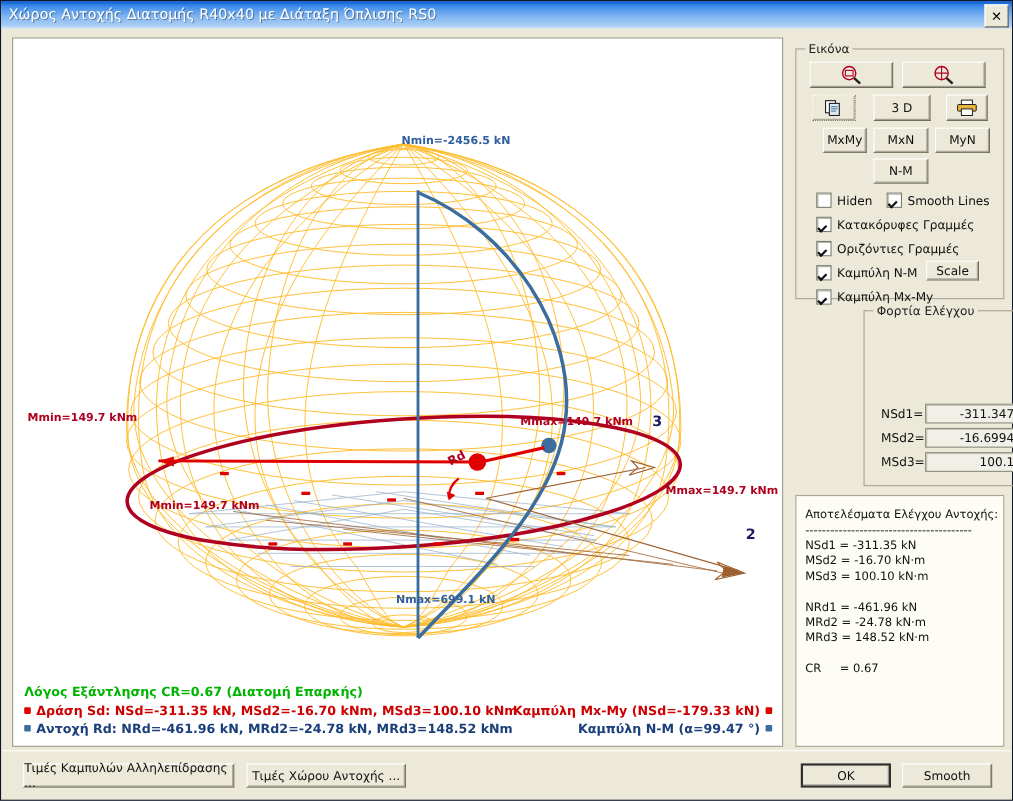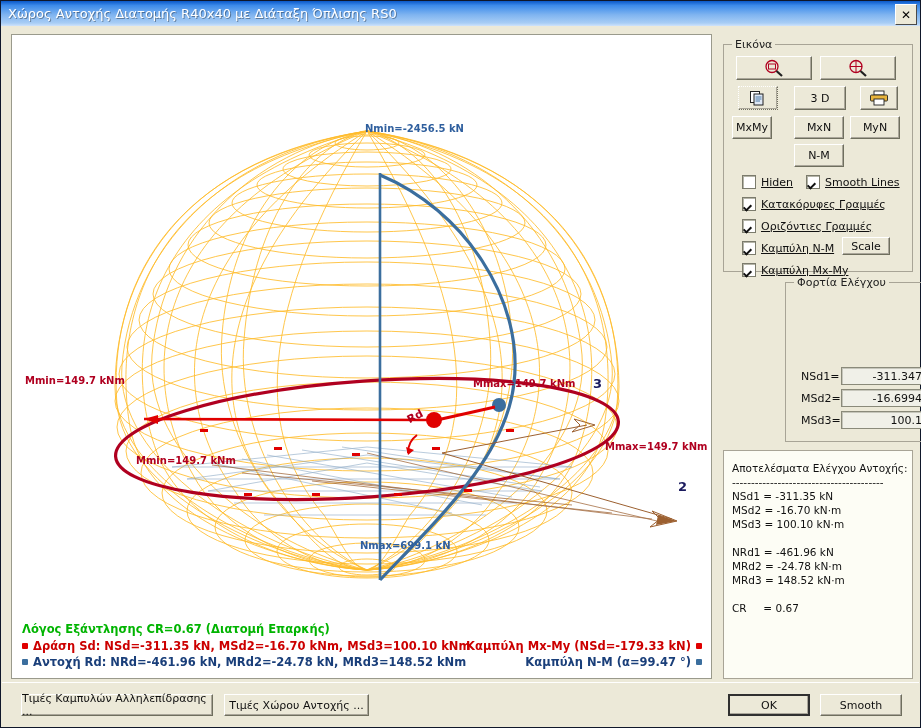--- a/index.html
+++ b/index.html
@@ -95,21 +95,21 @@
     box-shadow:inset -1px -1px 0 #aaa69a;
     font-size:11px;font-family:"DejaVu Sans",sans-serif;
     color:#101010;cursor:pointer;
     display:flex;align-items:center;justify-content:center;
     box-sizing:border-box;
   }
   .icon-btn svg{display:block;}
   .chk-row{
     position:absolute;display:flex;align-items:center;
     font-size:11px;font-family:"DejaVu Sans",sans-serif;color:#101010;
-    cursor:pointer;white-space:nowrap;text-decoration:underline;
+    cursor:pointer;white-space:nowrap;
   }
   .chk{
     width:12px;height:12px;background:#fff;
     border:1px solid #7b7b6c;
     box-shadow:inset 1px 1px 0 #b5b5a8;
     margin-right:5px;position:relative;flex:none;
   }
   .chk.on:after{
     content:"";position:absolute;left:2px;top:5px;width:3px;height:6px;
     border:solid #101010;border-width:0 2px 2px 0;
@@ -340,21 +340,21 @@
     <div class="btn" style="left:70px;top:41px;width:52px;height:24px;">3 D</div>
 
     <div class="btn icon-btn" style="left:136px;top:41px;width:38px;height:24px;">
       <svg width="20" height="16" viewBox="0 0 20 16">
         <rect x="5" y="1" width="10" height="4" fill="#ffffff" stroke="#202020" stroke-width="0.9"></rect>
         <rect x="1.5" y="5" width="17" height="6" rx="1" fill="#e8b43c" stroke="#202020" stroke-width="0.9"></rect>
         <rect x="5" y="9" width="10" height="6" fill="#ffffff" stroke="#202020" stroke-width="0.9"></rect>
       </svg>
     </div>
 
-    <div class="btn" style="left:8px;top:71px;width:40px;height:23px;">MxMy</div>
+    <div class="btn" style="left:24px;top:71px;width:40px;height:23px;">MxMy</div>
     <div class="btn" style="left:70px;top:71px;width:50px;height:23px;">MxN</div>
     <div class="btn" style="left:126px;top:71px;width:50px;height:23px;">MyN</div>
 
     <div class="btn" style="left:70px;top:99px;width:50px;height:23px;">N-M</div>
 
     <div class="chk-row" style="left:18px;top:130px;">
       <span class="chk"></span>
       <span>Hiden</span>
     </div>
     <div class="chk-row" style="left:82px;top:130px;">

